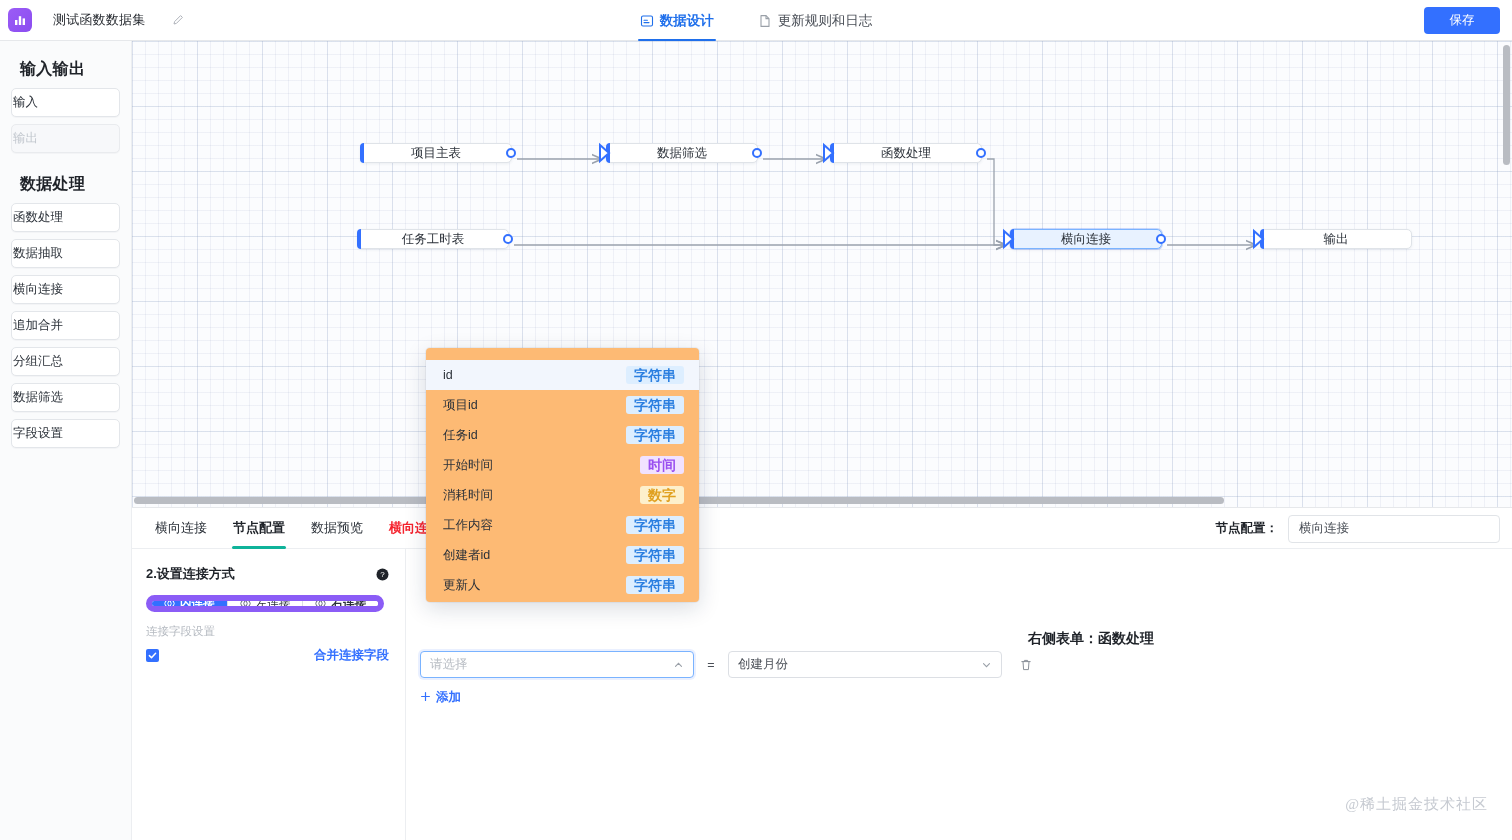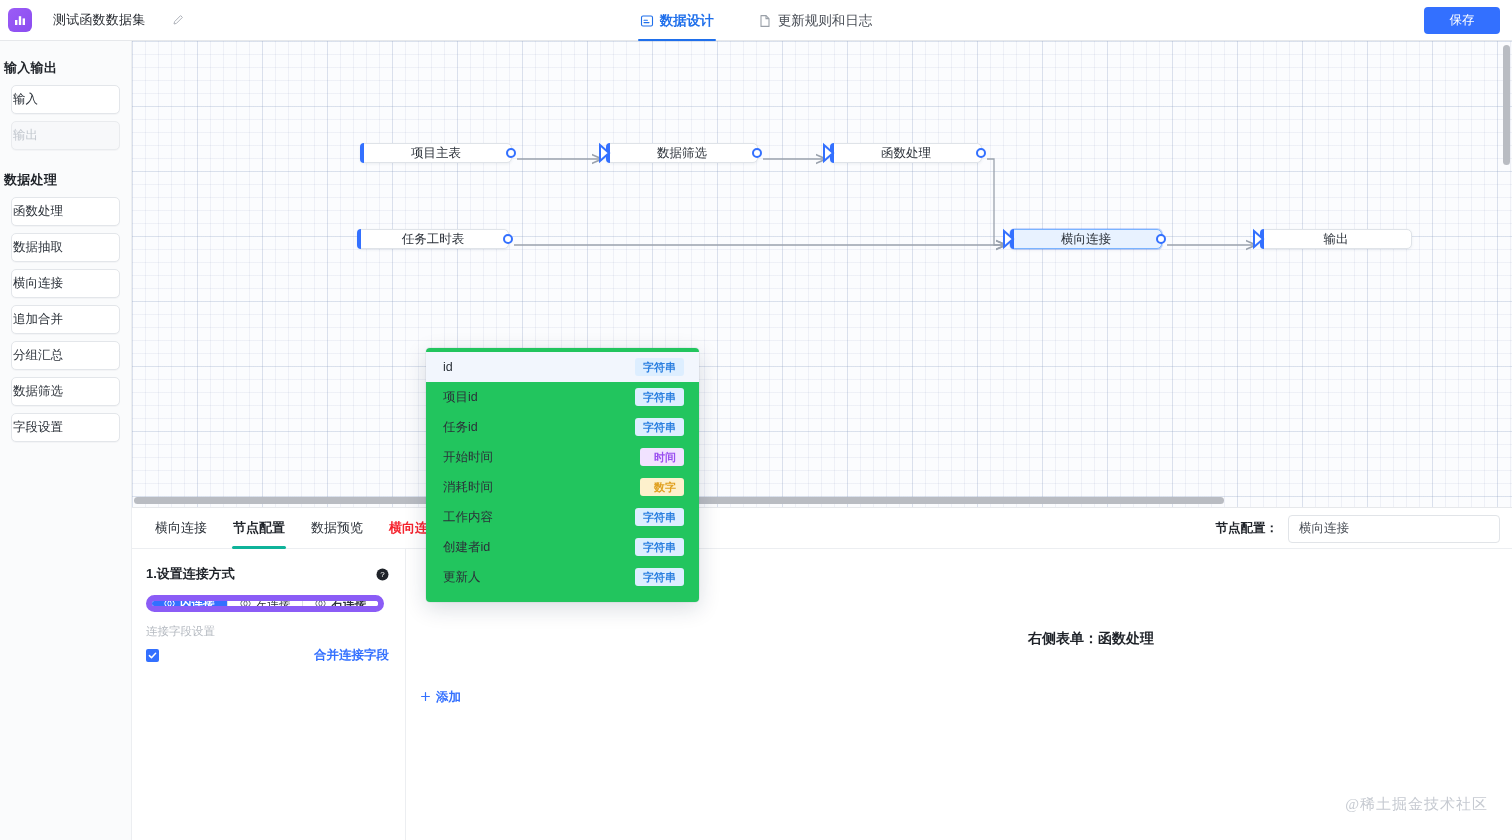--- a/index.html
+++ b/index.html
@@ -52,22 +52,22 @@
     font-size: 12.5px; font-family: inherit; font-weight: 400;
     display: flex; align-items: center; justify-content: center; cursor: pointer;
   }
 
   
   .sidebar {
     position: absolute; left: 0; top: 41px; width: 132px; height: 799px;
     background: #fafbfc; padding: 12px 0 0 0; border-right: 1px solid #eceef1;
   }
   .side-group-title {
-    font-size: 13px; font-weight: 700; color: #1f2329;
-    padding: 6px 0 8px 4px; letter-spacing: .3px;
+    font-size: 16px; font-weight: 700; color: #1f2329;
+    padding: 6px 0 8px 20px; letter-spacing: .3px;
   }
   .side-item {
     margin: 0 11px 7px 11px; height: 29px; border-radius: 5px;
     background: #ffffff; border: 1px solid #e3e6ea;
     display: flex; align-items: center; padding-left: 1px;
     font-size: 12.5px; color: #2b3139; cursor: pointer;
     box-shadow: 0 1px 1px rgba(20,30,60,.03);
   }
   .side-item.disabled { color: #c2c7ce; background: #f7f8fa; border-color: #e9ebee; }
   .side-group-title.second { padding-top: 14px; }
@@ -193,32 +193,32 @@
   .trash { margin-left: 17px; display: flex; cursor: pointer; }
   .addrow {
     position: absolute; left: 14px; top: 140px;
     display: flex; align-items: center; gap: 5px;
     font-size: 12.5px; color: #3370ff; font-weight: 700; cursor: pointer;
   }
 
   
   .dropdown {
     position: absolute; left: 426px; top: 348px; width: 273px; height: 254px;
-    background: #22c55e; border-radius: 4px;
+    background: #fdba74; border-radius: 4px;
     box-shadow: 0 6px 22px rgba(20,35,70,.16), 0 0 0 1px rgba(20,35,70,.05);
-    overflow: hidden; z-index: 50; padding: 4px 0;
+    overflow: hidden; z-index: 50; padding: 12px 0;
   }
   .dd-item {
     height: 30px; display: flex; align-items: center; justify-content: space-between;
     padding: 0 15px 0 17px; font-size: 12.5px; color: #2b3139; cursor: pointer;
   }
   .dd-item.hl { background: #f2f6fd; }
   .tag {
-    font-size: 11px; border-radius: 3px; padding: 2px 8px; font-weight: 700;
-    line-height: 14px; min-width: 44px; text-align: right;
+    font-size: 14px; border-radius: 3px; padding: 2px 8px; font-weight: 700;
+    line-height: 14px; min-width: 44px; text-align: left;
   }
   .tag.str { background: #ddeeff; color: #2b7fe0; }
   .tag.time { background: #f1e2ff; color: #9a4ff0; }
   .tag.num { background: #fdf0cc; color: #e0a020; }
 
   
   .vscroll {
     position: absolute; right: 2px; top: 4px; width: 7px; height: 120px;
     background: #b9bcc2; border-radius: 4px; z-index: 20; cursor: pointer;
   }
@@ -377,21 +377,21 @@
       <div class="nodename-wrap">
         <span class="nodename-label">节点配置：</span>
         <input class="nodename-input" type="text" value="横向连接" style="">
       </div>
     </div>
 
     <div class="panel-body">
 
       <div class="panel-left">
         <div class="sect-title-row">
-          <span class="sect-title">1.设置连接方式</span>
+          <span class="sect-title">2.设置连接方式</span>
           <span class="help-icon">
             <svg width="13" height="13" viewBox="0 0 13 13">
               <circle cx="6.5" cy="6.5" r="6" fill="#1f2329"></circle>
               <text x="6.5" y="9.4" font-size="8" fill="#fff" text-anchor="middle" font-family="Liberation Sans, sans-serif">?</text>
             </svg>
           </span>
         </div>
 
         <div class="segmented">
           <div class="seg active">
@@ -425,20 +425,44 @@
                 <path d="M1.4,4.6 L3.5,6.7 L7.6,2.3" fill="none" stroke="#fff" stroke-width="1.5" stroke-linecap="round" stroke-linejoin="round"></path>
               </svg>
           </span>
           <span class="cblabel">合并连接字段</span>
         </div>
       </div>
 
       <div class="panel-right">
         <div class="right-table-label">右侧表单：函数处理</div>
 
+        <div class="maprow">
+          <div class="select focused">
+            <span class="ph">请选择</span>
+            <span class="chev">
+              <svg width="11" height="11" viewBox="0 0 11 11">
+                  <path d="M2.5,6.8 L5.5,3.8 L8.5,6.8" fill="none" stroke="#9aa0a8" stroke-width="1.1" stroke-linecap="round"></path>
+                </svg>
+            </span>
+          </div>
+          <span class="eq">=</span>
+          <div class="select">
+            <span>创建月份</span>
+            <span class="chev">
+              <svg width="11" height="11" viewBox="0 0 11 11">
+                  <path d="M2.5,4.2 L5.5,7.2 L8.5,4.2" fill="none" stroke="#9aa0a8" stroke-width="1.1" stroke-linecap="round"></path>
+                </svg>
+            </span>
+          </div>
+          <span class="trash">
+            <svg width="14" height="14" viewBox="0 0 14 14">
+              <path d="M2.8,3.6h8.4M5.4,3.6V2.4h3.2v1.2M4,3.6l.6,8h4.8l.6-8" fill="none" stroke="#8a9099" stroke-width="1" stroke-linecap="round" stroke-linejoin="round"></path>
+            </svg>
+          </span>
+        </div>
 
         <div class="addrow">
           <span>
             <svg width="11" height="11" viewBox="0 0 11 11">
                 <path d="M5.5,1.6v7.8M1.6,5.5h7.8" stroke="#3370ff" stroke-width="1.2" stroke-linecap="round"></path>
               </svg>
           </span>
           <span>添加</span>
         </div>
       </div>

